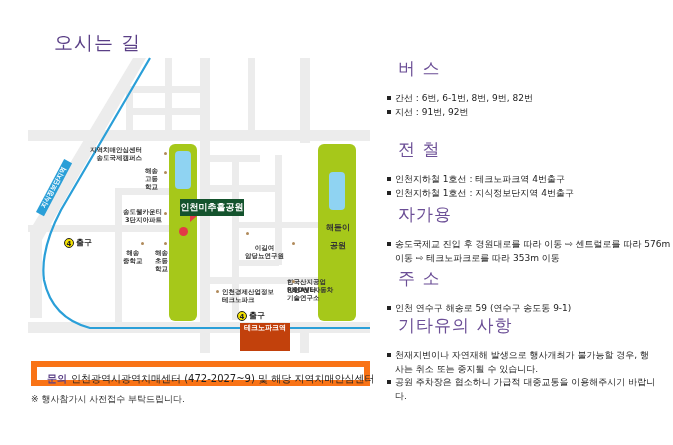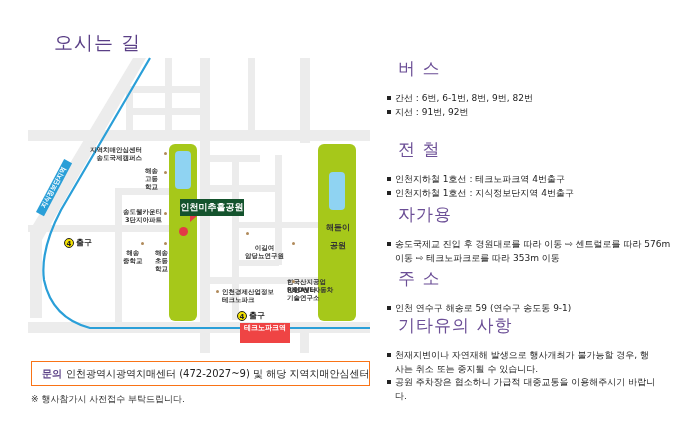--- a/index.html
+++ b/index.html
@@ -5,27 +5,27 @@
   html, body { margin: 0; padding: 0; background: #ffffff; }
   body { width: 673px; height: 445px; position: relative; overflow: hidden; font-family: "DejaVu Sans", "Liberation Sans", sans-serif; color: #222; }
   .title { position: absolute; left: 54px; top: 30px; font-size: 19px; color: #5a3f86; letter-spacing: 1px; }
   .map { position: absolute; left: 0; top: 0; width: 380px; height: 360px; }
   .map svg { position: absolute; left: 0; top: 0; }
   .lbl { position: absolute; font-size: 6.5px; line-height: 8px; color: #333; font-weight: bold; white-space: nowrap; }
   .lbl.r { text-align: right; }
   .dot { position: absolute; width: 3px; height: 3px; border-radius: 50%; background: #b08a5a; }
   .exit { position: absolute; font-size: 8px; font-weight: bold; color: #222; display: flex; align-items: center; gap: 2px; }
   .exit .num { width: 10px; height: 10px; border-radius: 50%; background: #f4e200; border: 1px solid #222; font-size: 7px; line-height: 10px; text-align: center; box-sizing: border-box; }
-  .station { position: absolute; left: 240px; top: 323px; width: 50px; height: 20px; background: #ef4444; color: #fff; font-size: 7px; line-height: 10px; text-align: center; font-weight: bold; }
+  .station { position: absolute; left: 240px; top: 323px; width: 50px; height: 28px; background: #c2410c; color: #fff; font-size: 7px; line-height: 10px; text-align: center; font-weight: bold; }
   .vstation { position: absolute; left: 36px; top: 212px; width: 60px; height: 9px; background: #2a9fd8; color: #fff; font-size: 6.5px; line-height: 9px; text-align: center; font-weight: bold; transform: rotate(-62deg); transform-origin: 0 0; }
   .target { position: absolute; left: 180px; top: 199px; width: 64px; height: 17px; background: #14532d; color: #fff; font-size: 9px; font-weight: bold; line-height: 17px; text-align: center; }
   .target::after { content: ""; position: absolute; left: 10px; bottom: -6px; border-left: 0 solid transparent; border-right: 7px solid transparent; border-top: 6px solid #e23b46; }
   .marker { position: absolute; left: 179px; top: 227px; width: 9px; height: 9px; border-radius: 50%; background: #e23b46; }
   .park-name { position: absolute; left: 321px; top: 219px; width: 34px; text-align: center; font-size: 8px; line-height: 18px; font-weight: bold; color: #333; }
-  .inquiry { position: absolute; left: 31px; top: 361px; width: 339px; height: 25px; border: 1px solid #f97316; box-sizing: border-box; font-size: 10px; line-height: 23px; padding-left: 10px; white-space: nowrap; }
+  .inquiry { position: absolute; left: 31px; top: 361px; width: 339px; height: 25px; border: 6px solid #f97316; box-sizing: border-box; font-size: 10px; line-height: 23px; padding-left: 10px; white-space: nowrap; }
   .inquiry .k { color: #5a3f86; font-weight: bold; margin-right: 4px; }
   .note { position: absolute; left: 31px; top: 393px; font-size: 9px; color: #333; }
   .info { position: absolute; left: 386px; top: 0; width: 287px; }
   .sec { position: absolute; left: 0; }
   .sec h3 { margin: 12px; font-size: 17px; font-weight: normal; color: #6b4e96; letter-spacing: 1px; }
   .sec ul { margin: 3px 0 0 0; padding: 0; list-style: none; }
   .sec li { font-size: 9px; line-height: 13.5px; padding-left: 9px; position: relative; color: #222; }
   .sec li::before { content: ""; position: absolute; left: 1px; top: 4px; width: 4px; height: 4px; background: #222; }
 </style>
 </head>

